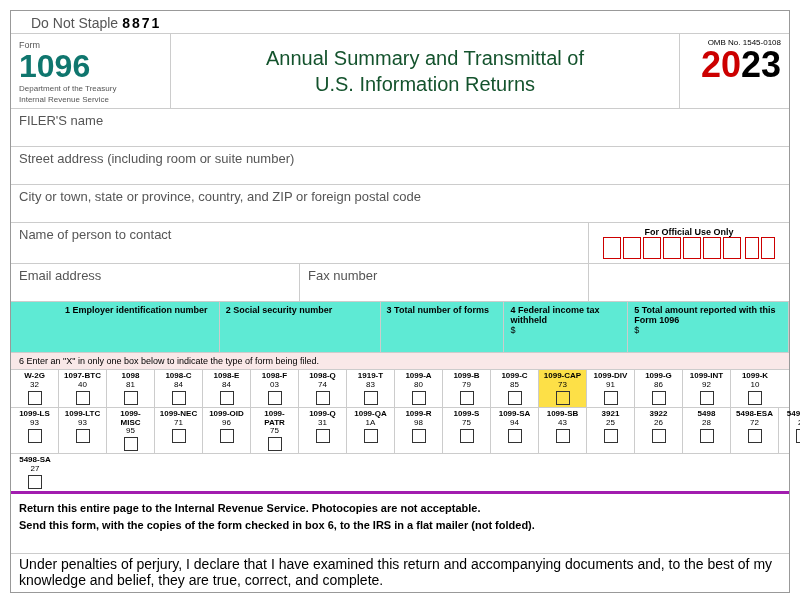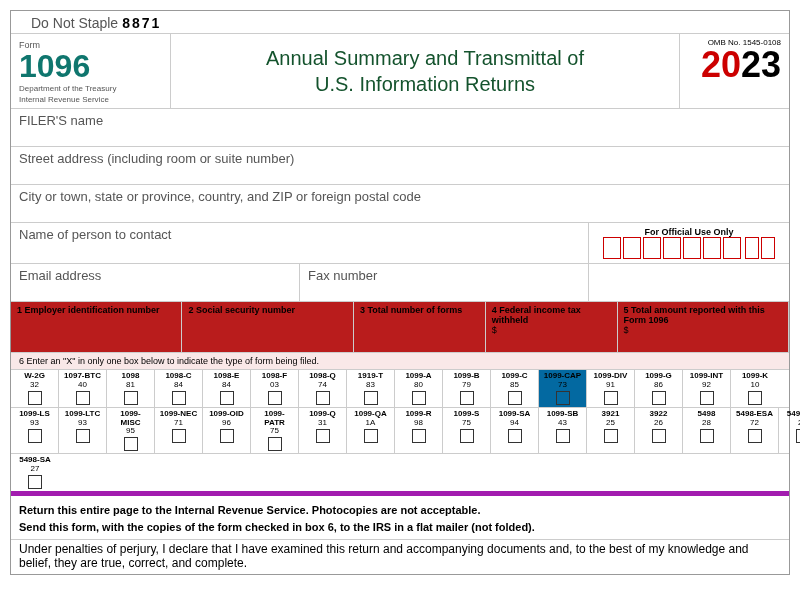--- a/index.html
+++ b/index.html
@@ -165,21 +165,22 @@
       flex: 1;
       padding: 4px 8px;
       border-right: 1px solid #ccc;
     }
     .email-spacer {
       width: 200px;
     }
     .numbers-row {
       display: flex;
       border-bottom: 1px solid #ccc;
-      background: #b91c1c;
+      background: #5eead4;
+      padding-left: 48px;
     }
     .num-cell {
       padding: 3px 6px;
       border-right: 1px solid #ccc;
       font-size: 9px;
     }
     .num-cell-1 { flex: 2; }
     .num-cell-2 { flex: 2; }
     .num-cell-3 { flex: 1.5; }
     .num-cell-4 { flex: 1.5; }
@@ -192,21 +193,21 @@
       font-size: 9px;
     }
     .instruction-row {
       padding: 3px 8px;
       border-bottom: 1px solid #ccc;
       font-size: 9px;
       background: #f9e8e8;
     }
     
     .checkbox-grid {
-      border-bottom: 5px solid #a21caf;
+      border-bottom: 3px solid #a21caf;
     }
     .checkbox-row {
       display: flex;
       border-bottom: 1px solid #ccc;
     }
     .checkbox-row:last-child {
       border-bottom: none;
     }
     .cb-cell {
       display: flex;
@@ -216,21 +217,21 @@
       padding: 2px 4px;
       border-right: 1px solid #ccc;
       min-width: 48px;
       font-size: 8px;
       text-align: center;
     }
     .cb-cell:last-child {
       border-right: none;
     }
     .cb-cell.highlighted {
-      background: #0369a1;
+      background: #fde047;
     }
     .cb-label {
       font-weight: bold;
       font-size: 8px;
       line-height: 1.1;
     }
     .cb-number {
       font-size: 8px;
       line-height: 1;
     }
@@ -241,23 +242,23 @@
       margin-top: 2px;
     }
     .footer-bold {
       padding: 6px 8px 2px 8px;
       font-size: 11px;
       font-weight: bold;
       line-height: 1.5;
     }
     .footer-normal {
       padding: 2px 8px 4px 8px;
-      font-size: 12px;
+      font-size: 14px;
       border-top: 1px solid #ccc;
-      margin-top: 2px;
+      margin-top: 18px;
     }
     .top-bar-left {
       display: flex;
       align-items: center;
     }
     .official-use-outer {
       display: flex;
       flex-direction: column;
       align-items: center;
       justify-content: center;

